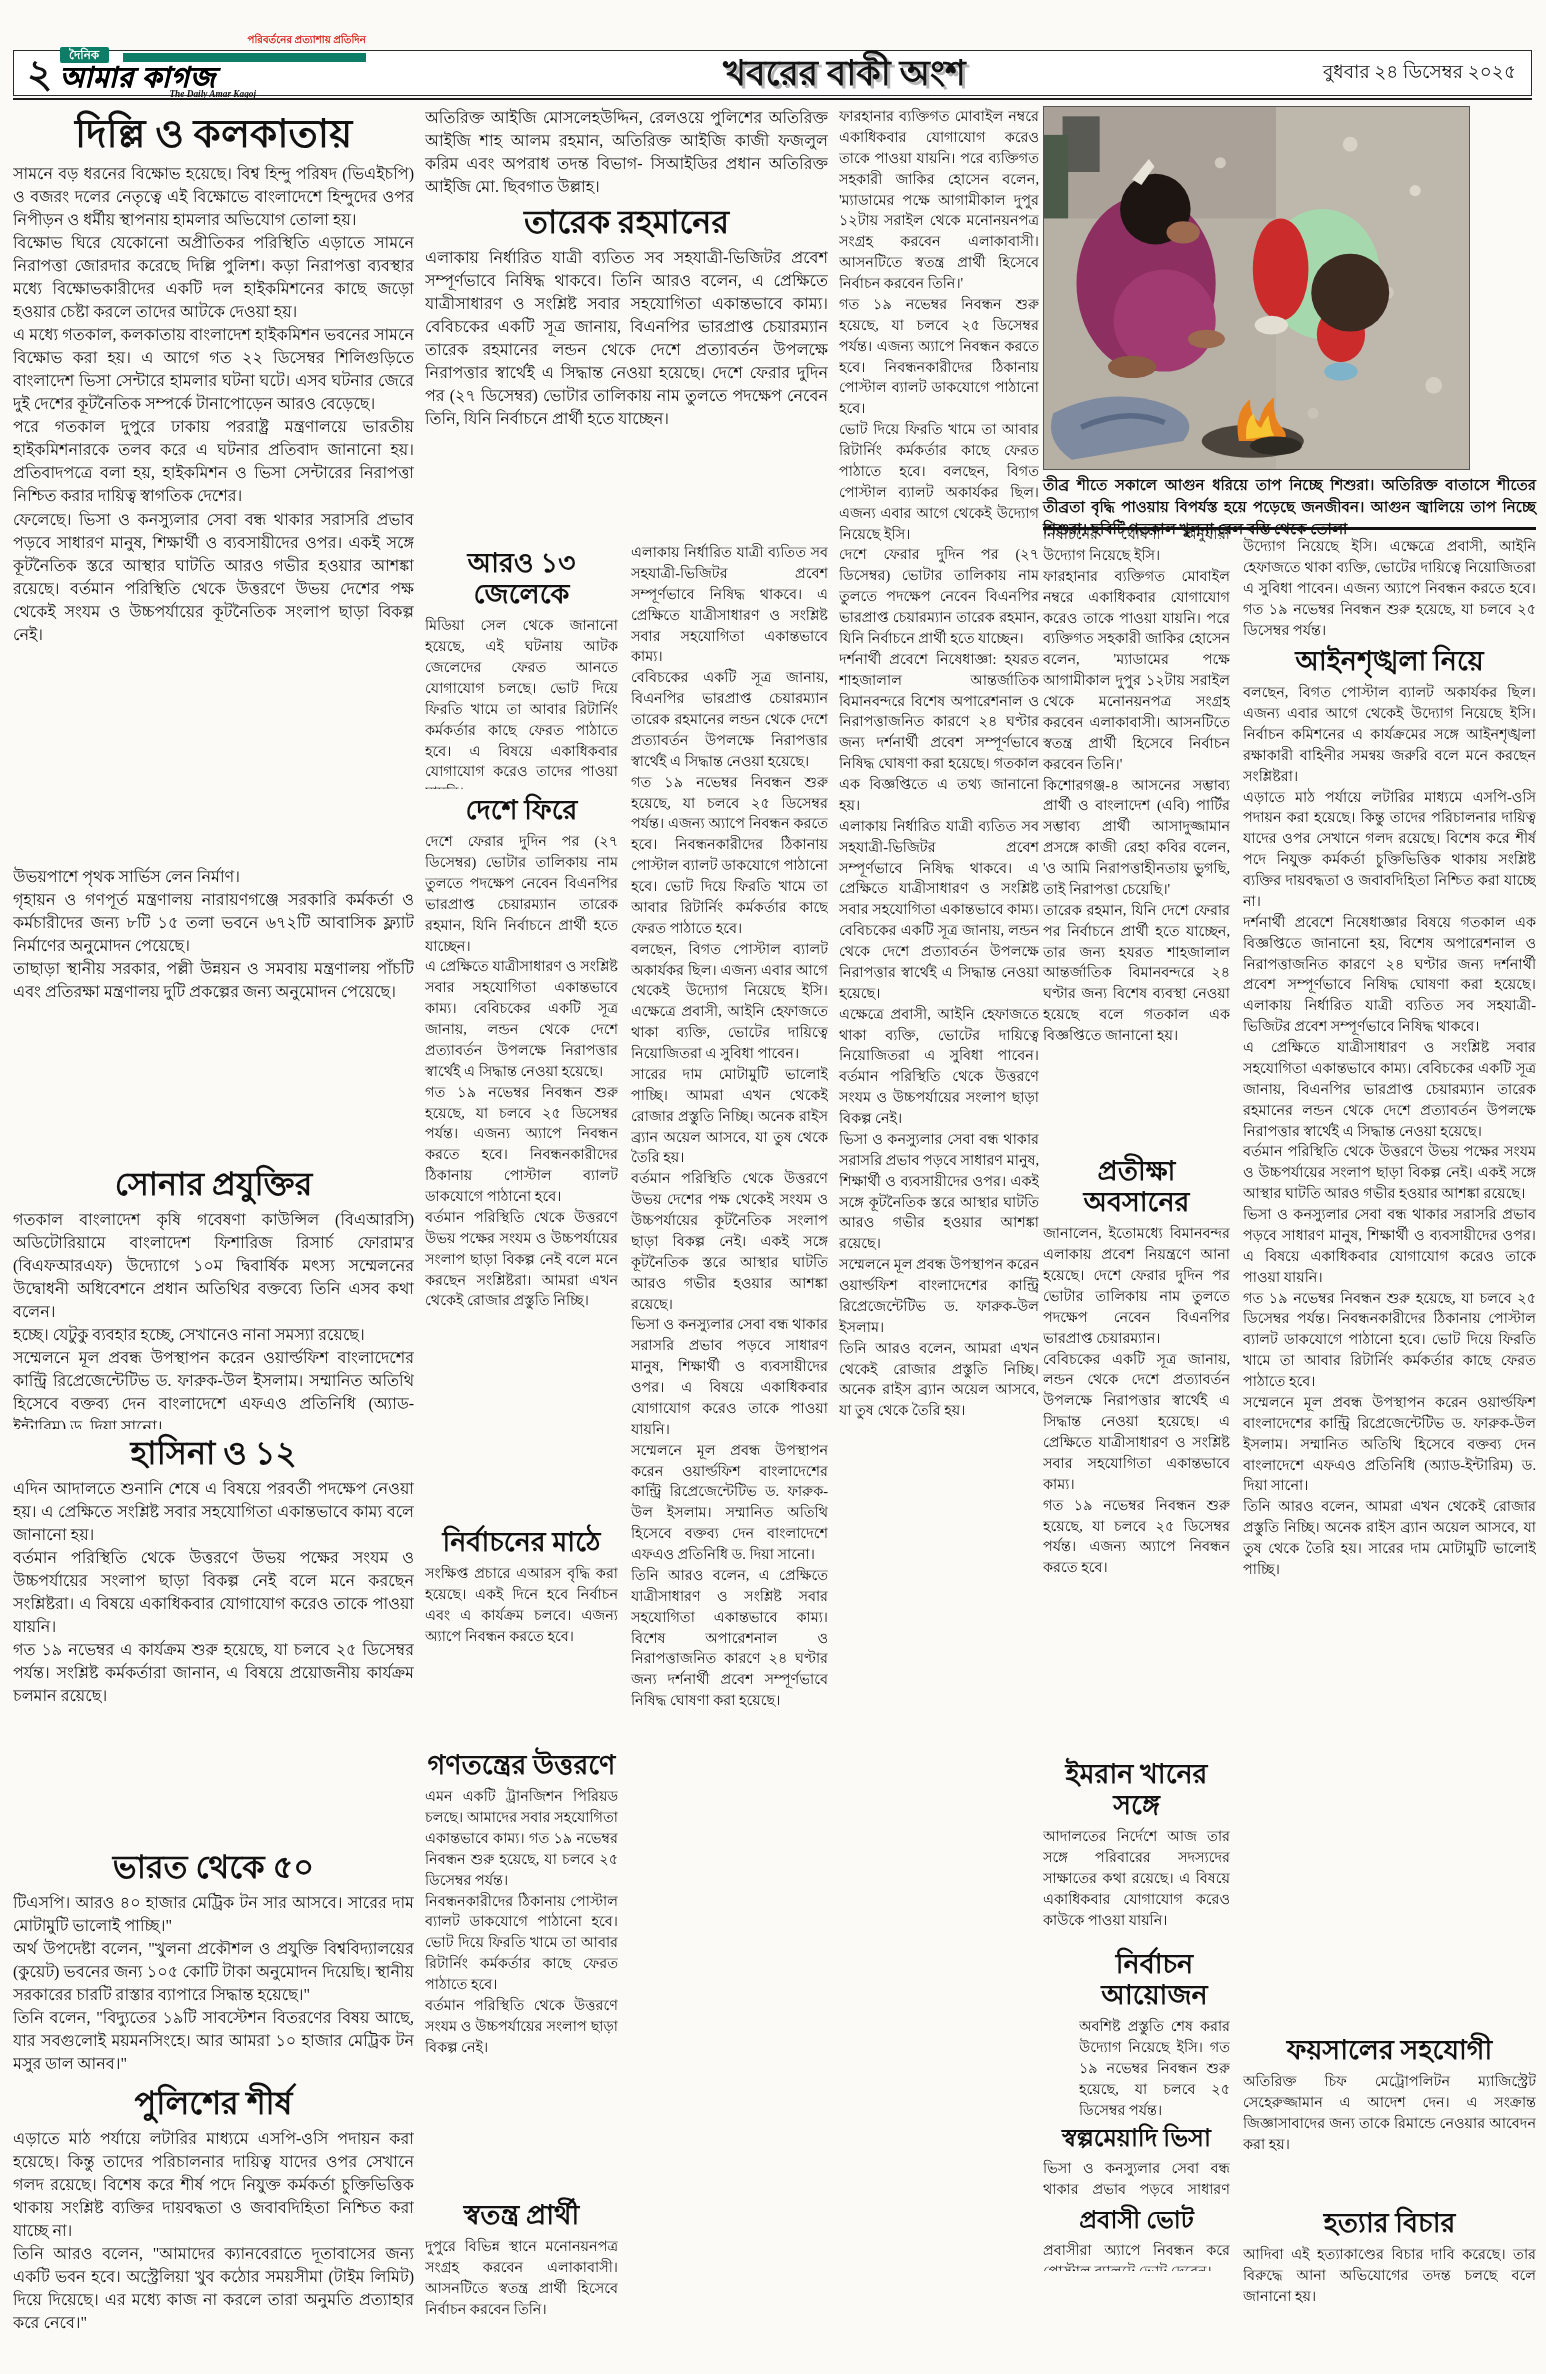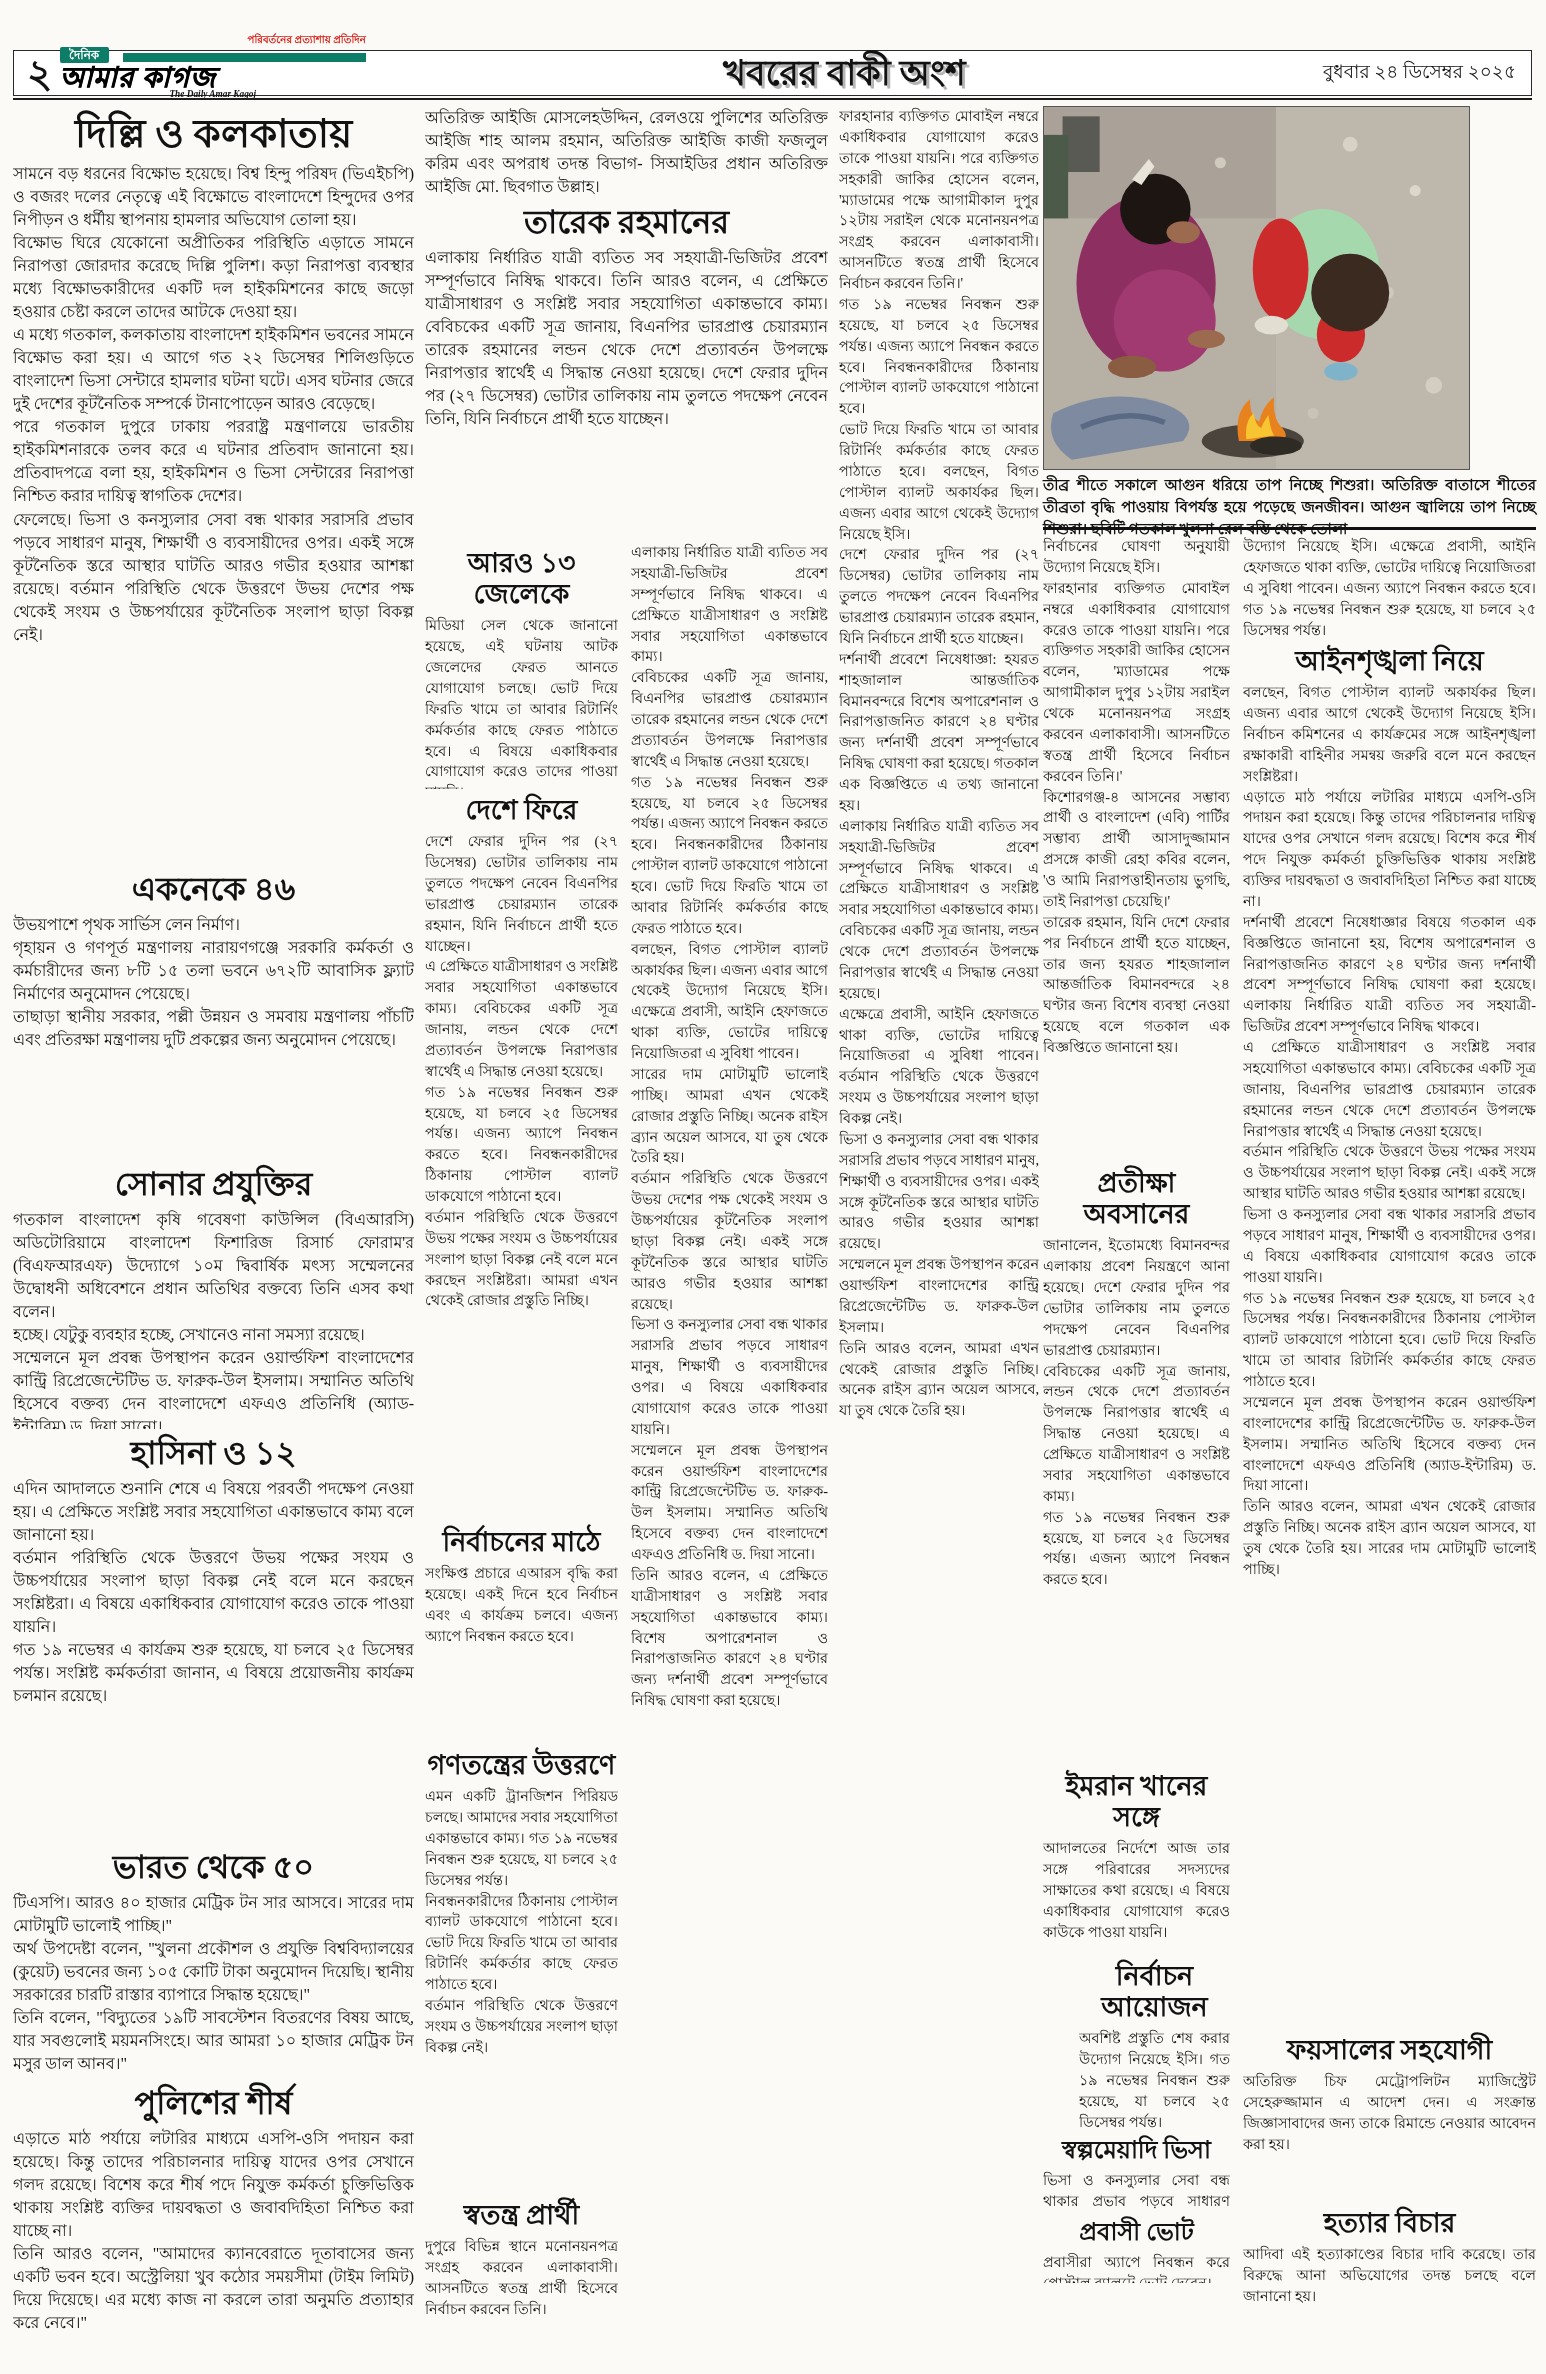--- a/index.html
+++ b/index.html
@@ -44,21 +44,21 @@
   .hdate{font-size:18.6px;padding-right:15px;white-space:nowrap;}
   .toprule{position:absolute;left:13px;top:98px;width:1519px;height:1.9px;background:#1c1c1c;}
 
   
   .col{position:absolute;overflow:hidden;}
   #colA  {left:13px;  top:106px; width:401px; height:2256px;}
   #colBw {left:425px; top:106px; width:403px; height:434px;}
   #colB1 {left:425px; top:542px; width:193px; height:1820px;}
   #colB2 {left:631px; top:542px; width:197px; height:1820px;}
   #colC  {left:839px; top:106px; width:200px; height:2256px;}
-  #colD  {left:1043px;top:536px; width:187px; height:1825px;}
+  #colD  {left:1043px;top:524px; width:187px; height:1825px;}
   #colE  {left:1243px;top:536px; width:293px; height:1825px;}
 
   .art{overflow:hidden;}
   .hl{font-weight:bold;text-align:center;line-height:1.15;margin:5.6px 0 5.6px;}
   .hl-xl{font-size:39px;}
   .hl-lg{font-size:32px;}
   .hl-md{font-size:27px;}
   .hl-sm{font-size:24px;}
   .body{
     text-align:justify;white-space:pre-line;
@@ -109,21 +109,20 @@
   <div class="col" id="colA">
     <div class="art hA1">
       <div class="hl hl-xl">দিল্লি ও কলকাতায়</div>
       <div class="body">সামনে বড় ধরনের বিক্ষোভ হয়েছে। বিশ্ব হিন্দু পরিষদ (ভিএইচপি) ও বজরং দলের নেতৃত্বে এই বিক্ষোভে বাংলাদেশে হিন্দুদের ওপর নিপীড়ন ও ধর্মীয় স্থাপনায় হামলার অভিযোগ তোলা হয়।
 বিক্ষোভ ঘিরে যেকোনো অপ্রীতিকর পরিস্থিতি এড়াতে সামনে নিরাপত্তা জোরদার করেছে দিল্লি পুলিশ। কড়া নিরাপত্তা ব্যবস্থার মধ্যে বিক্ষোভকারীদের একটি দল হাইকমিশনের কাছে জড়ো হওয়ার চেষ্টা করলে তাদের আটকে দেওয়া হয়।
 এ মধ্যে গতকাল, কলকাতায় বাংলাদেশ হাইকমিশন ভবনের সামনে বিক্ষোভ করা হয়। এ আগে গত ২২ ডিসেম্বর শিলিগুড়িতে বাংলাদেশ ভিসা সেন্টারে হামলার ঘটনা ঘটে। এসব ঘটনার জেরে দুই দেশের কূটনৈতিক সম্পর্কে টানাপোড়েন আরও বেড়েছে।
 পরে গতকাল দুপুরে ঢাকায় পররাষ্ট্র মন্ত্রণালয়ে ভারতীয় হাইকমিশনারকে তলব করে এ ঘটনার প্রতিবাদ জানানো হয়। প্রতিবাদপত্রে বলা হয়, হাইকমিশন ও ভিসা সেন্টারের নিরাপত্তা নিশ্চিত করার দায়িত্ব স্বাগতিক দেশের।
 ফেলেছে। ভিসা ও কনস্যুলার সেবা বন্ধ থাকার সরাসরি প্রভাব পড়বে সাধারণ মানুষ, শিক্ষার্থী ও ব্যবসায়ীদের ওপর। একই সঙ্গে কূটনৈতিক স্তরে আস্থার ঘাটতি আরও গভীর হওয়ার আশঙ্কা রয়েছে। বর্তমান পরিস্থিতি থেকে উত্তরণে উভয় দেশের পক্ষ থেকেই সংযম ও উচ্চপর্যায়ের কূটনৈতিক সংলাপ ছাড়া বিকল্প নেই।</div>
     </div>
     <div class="art hA2">
-      <div class="hl hl-lg">একনেকে ৪৬</div>
       <div class="body">উভয়পাশে পৃথক সার্ভিস লেন নির্মাণ।
 গৃহায়ন ও গণপূর্ত মন্ত্রণালয় নারায়ণগঞ্জে সরকারি কর্মকর্তা ও কর্মচারীদের জন্য ৮টি ১৫ তলা ভবনে ৬৭২টি আবাসিক ফ্ল্যাট নির্মাণের অনুমোদন পেয়েছে।
 তাছাড়া স্থানীয় সরকার, পল্লী উন্নয়ন ও সমবায় মন্ত্রণালয় পাঁচটি এবং প্রতিরক্ষা মন্ত্রণালয় দুটি প্রকল্পের জন্য অনুমোদন পেয়েছে।</div>
     </div>
     <div class="art hA3">
       <div class="hl hl-lg">সোনার প্রযুক্তির</div>
       <div class="body">গতকাল বাংলাদেশ কৃষি গবেষণা কাউন্সিল (বিএআরসি) অডিটোরিয়ামে বাংলাদেশ ফিশারিজ রিসার্চ ফোরাম'র (বিএফআরএফ) উদ্যোগে ১০ম দ্বিবার্ষিক মৎস্য সম্মেলনের উদ্বোধনী অধিবেশনে প্রধান অতিথির বক্তব্যে তিনি এসব কথা বলেন।
 হচ্ছে। যেটুকু ব্যবহার হচ্ছে, সেখানেও নানা সমস্যা রয়েছে।
 সম্মেলনে মূল প্রবন্ধ উপস্থাপন করেন ওয়ার্ল্ডফিশ বাংলাদেশের কান্ট্রি রিপ্রেজেন্টেটিভ ড. ফারুক-উল ইসলাম। সম্মানিত অতিথি হিসেবে বক্তব্য দেন বাংলাদেশে এফএও প্রতিনিধি (অ্যাড-ইন্টারিম) ড. দিয়া সানো।</div>
     </div>

